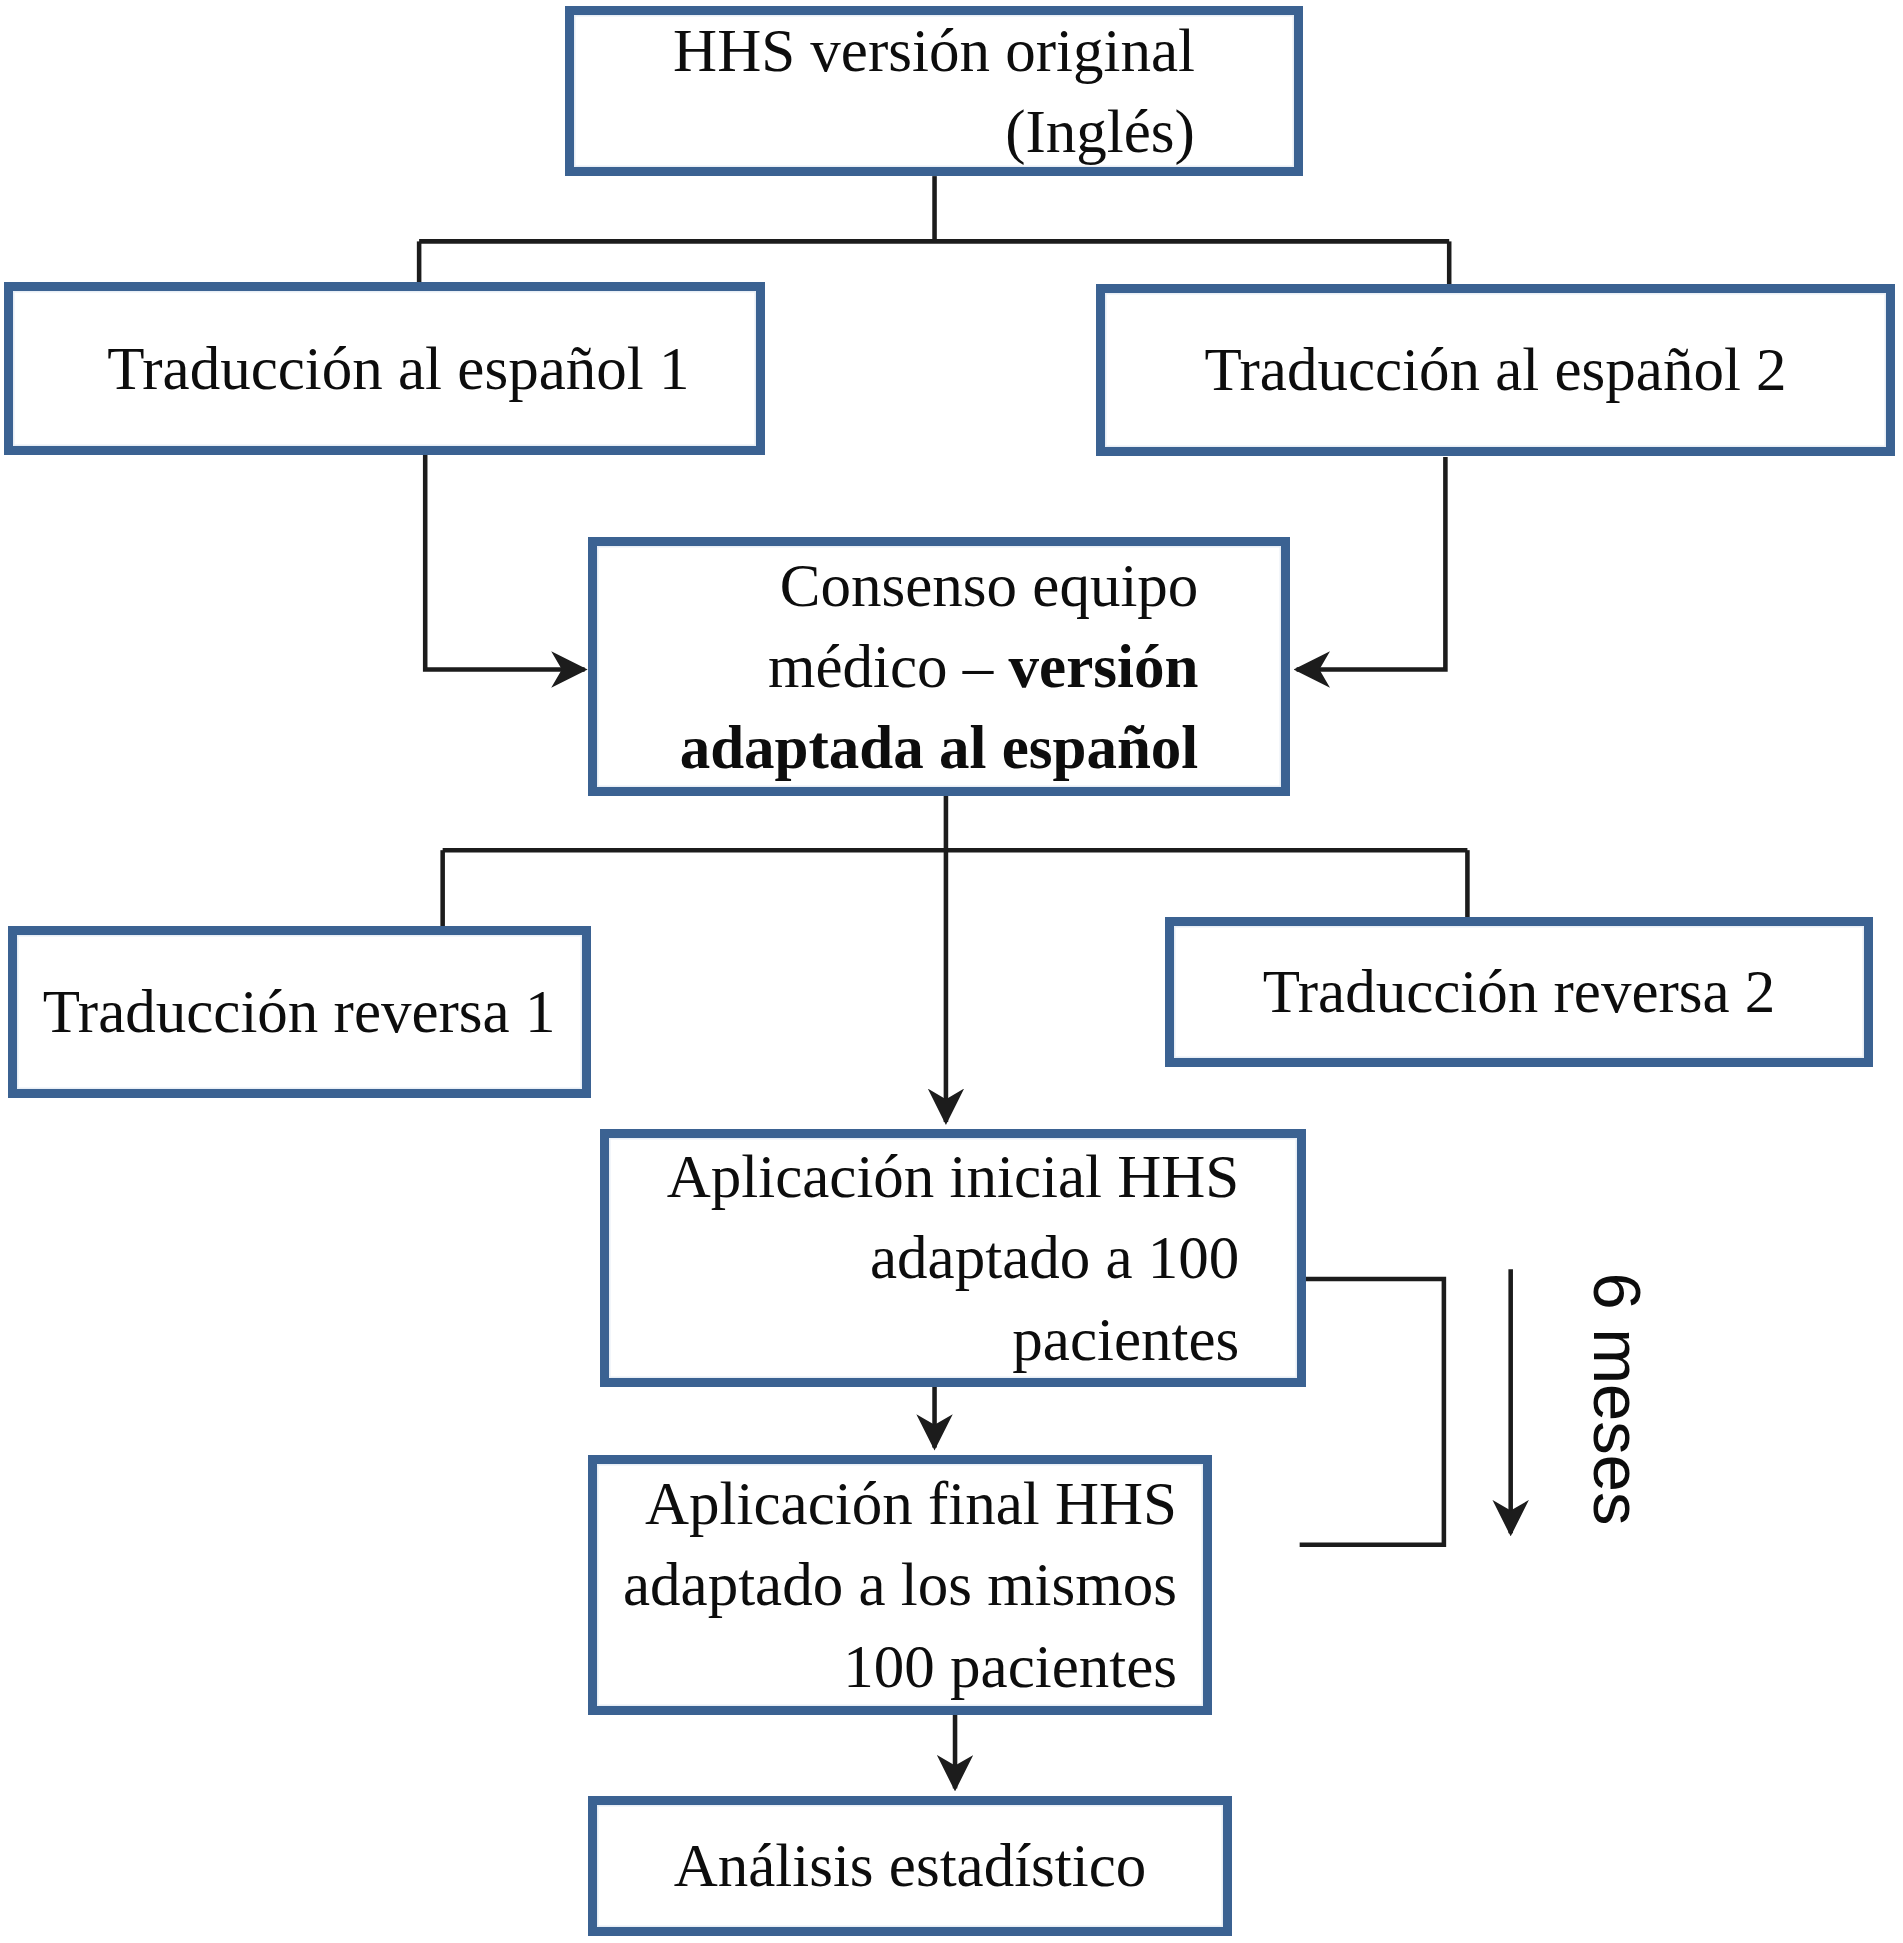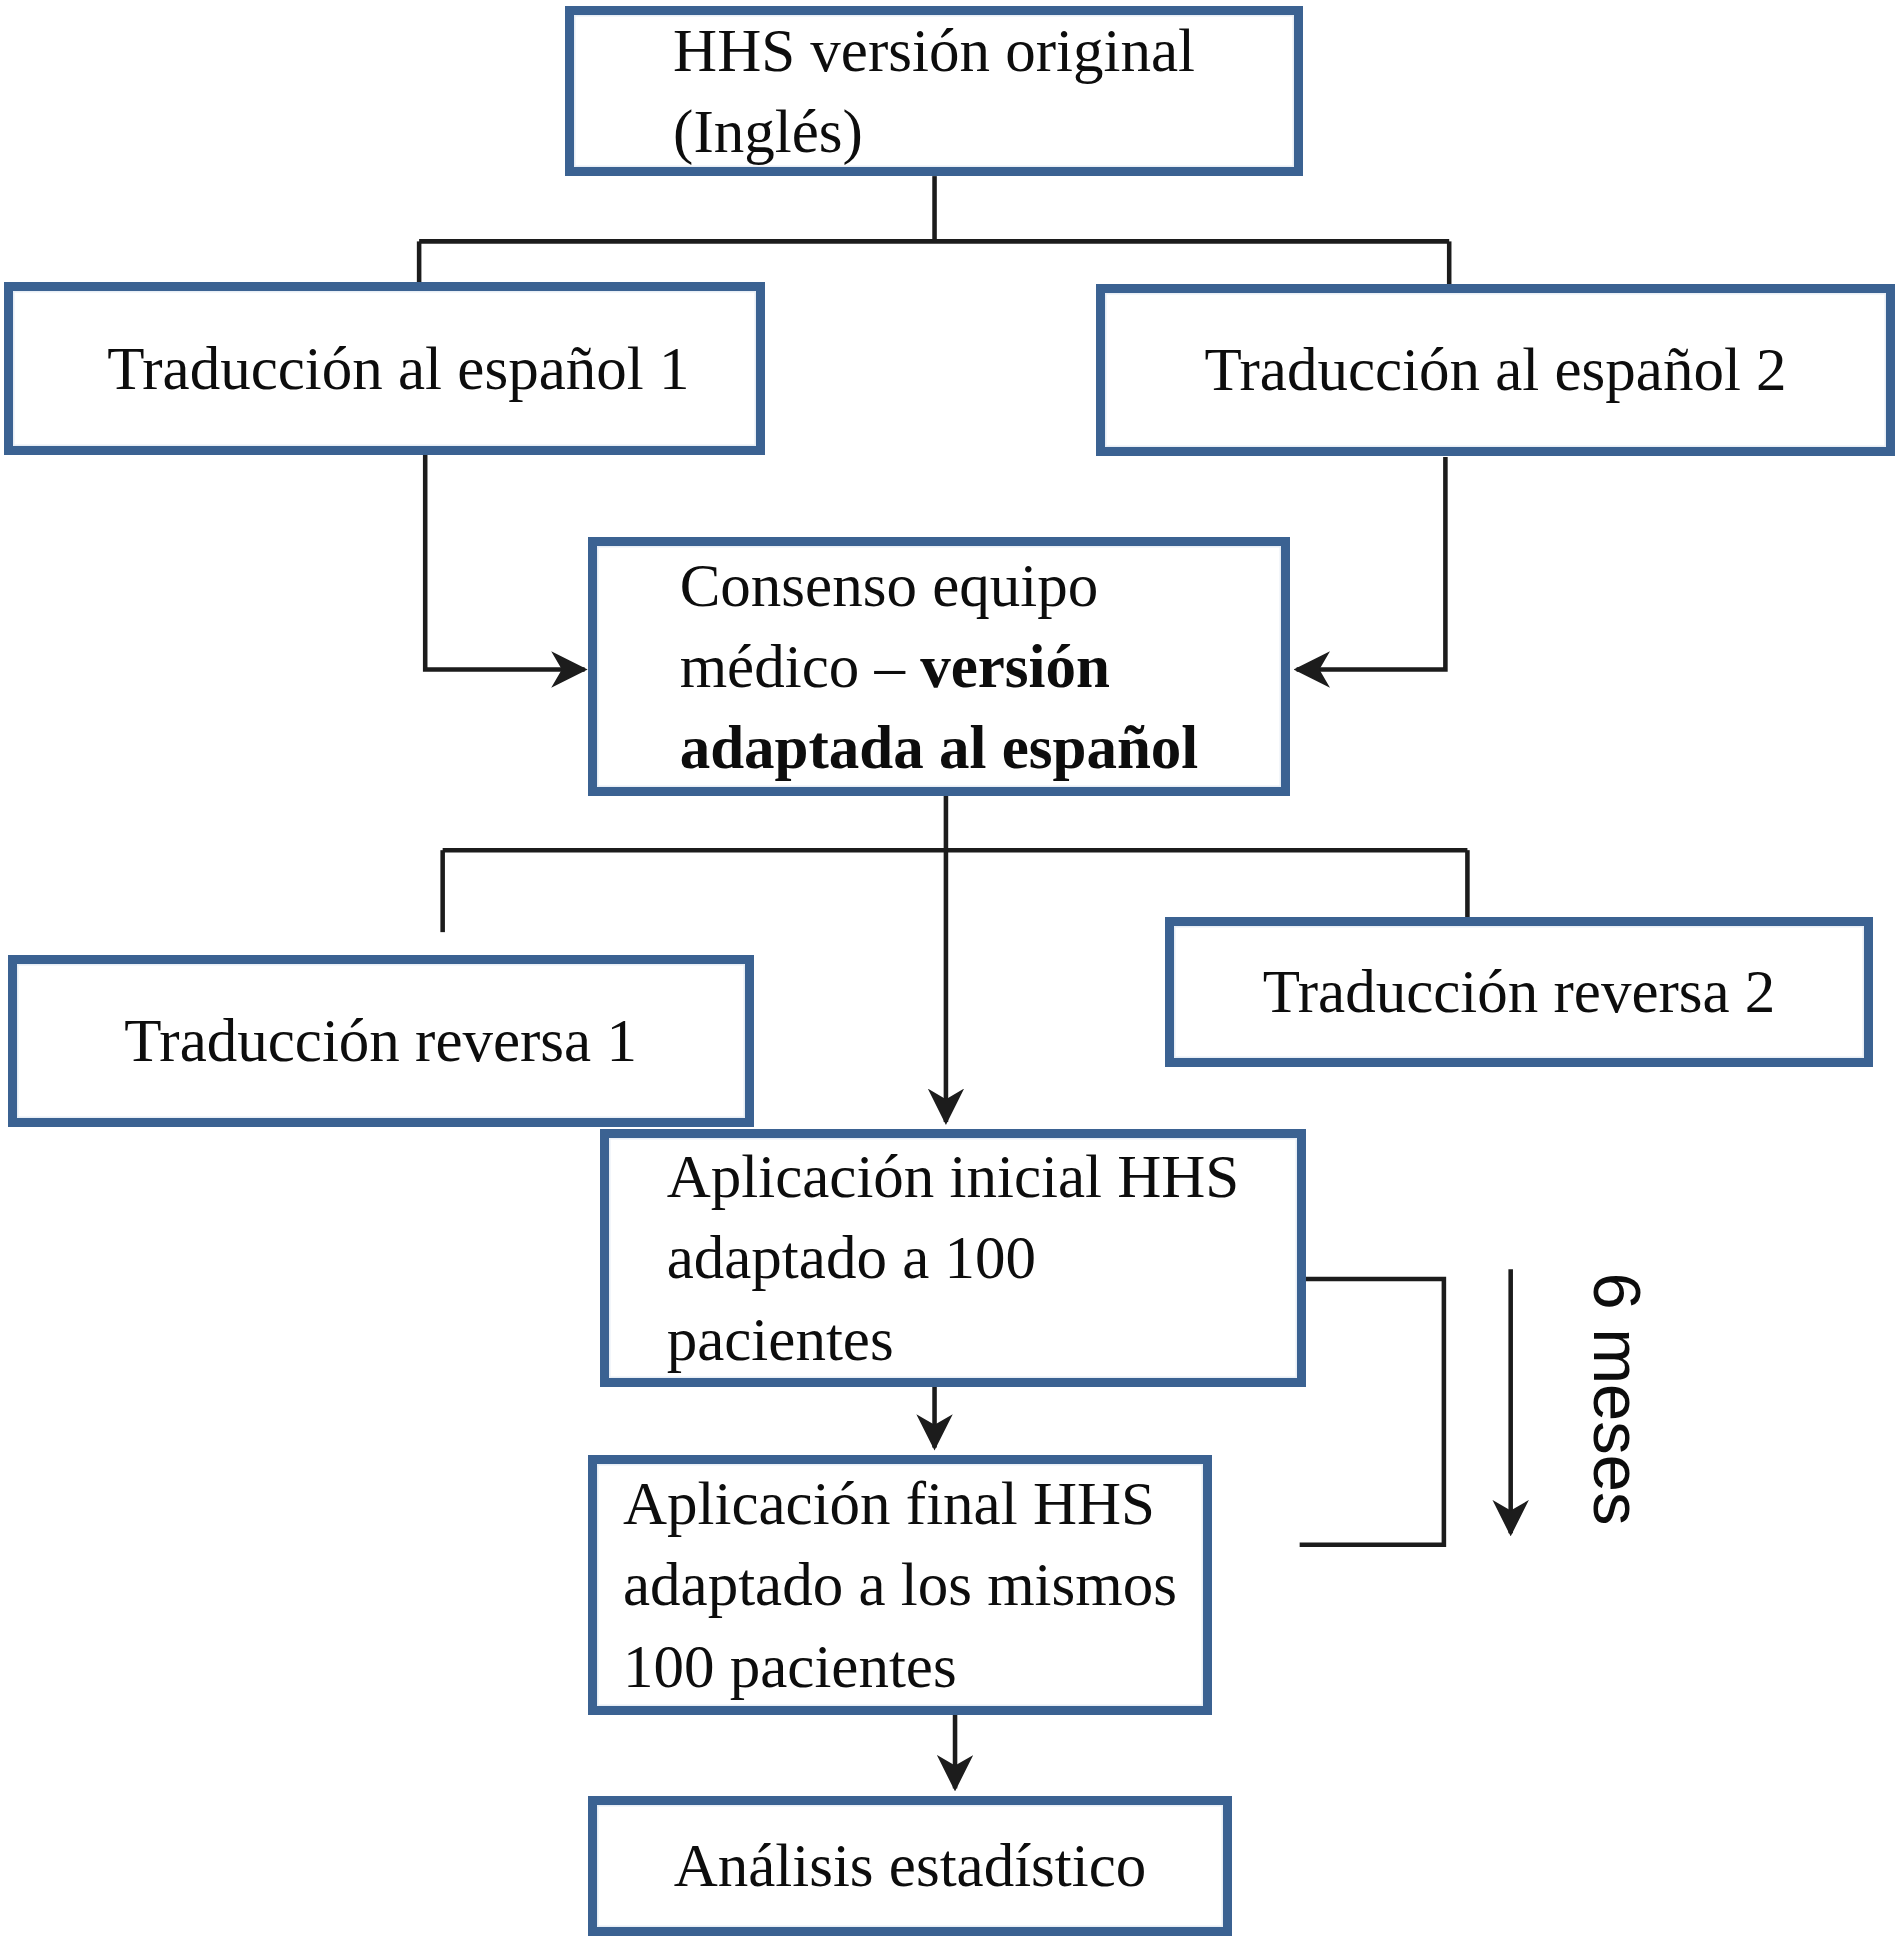--- a/index.html
+++ b/index.html
@@ -31,37 +31,37 @@
   .arrowhead { fill: var(--line); stroke: none; }
   .node {
     position: absolute;
     z-index: 2;
     background: var(--background);
     border: 9px solid var(--box-border);
     box-shadow: inset 0 0 0 1.5px #e8eef5;
     display: flex;
     align-items: center;
     justify-content: center;
-    text-align: left;
+    text-align: right;
   }
   .node-label {
     font-family: "Liberation Serif", "DejaVu Serif", serif;
     font-size: 61px;
     line-height: 1.33;
     color: var(--text);
     white-space: pre-line;
     padding: 0 7.6px;
   }
   .node-label b { font-weight: bold; }
   
   .n-original  { left: 565px;  top: 6px;    width: 738px;  height: 170px; }
   .n-es1       { left: 3.8px;    top: 282px;  width: 761px; height: 173px; padding-left: 28px; }
   .n-es2       { left: 1096px; top: 284px;  width: 799px; height: 172px; }
   .n-consenso  { left: 588px;  top: 537px;  width: 702px;  height: 259px; }
-  .n-reversa1  { left: 7.6px;   top: 926px; width: 746px;  height: 172px; margin-top: 29px; }
+  .n-reversa1  { left: 7.6px;   top: 926px; width: 583px;  height: 172px; }
   .n-reversa2  { left: 1165px; top: 917px; width: 708px;  height: 150px; }
   .n-inicial   { left: 588px;  top: 1129px; width: 706px;  height: 258px; margin-left: 12px; }
   .n-final     { left: 588px;  top: 1455px; width: 624px;  height: 260px; }
   .n-analisis  { left: 588px;  top: 1796px; width: 644px;  height: 140px; }
   .six-meses-label {
     position: absolute;
     z-index: 2;
     left: 1617px;
     top: 1399px;
     transform: translate(-50%, -50%) rotate(90deg);

